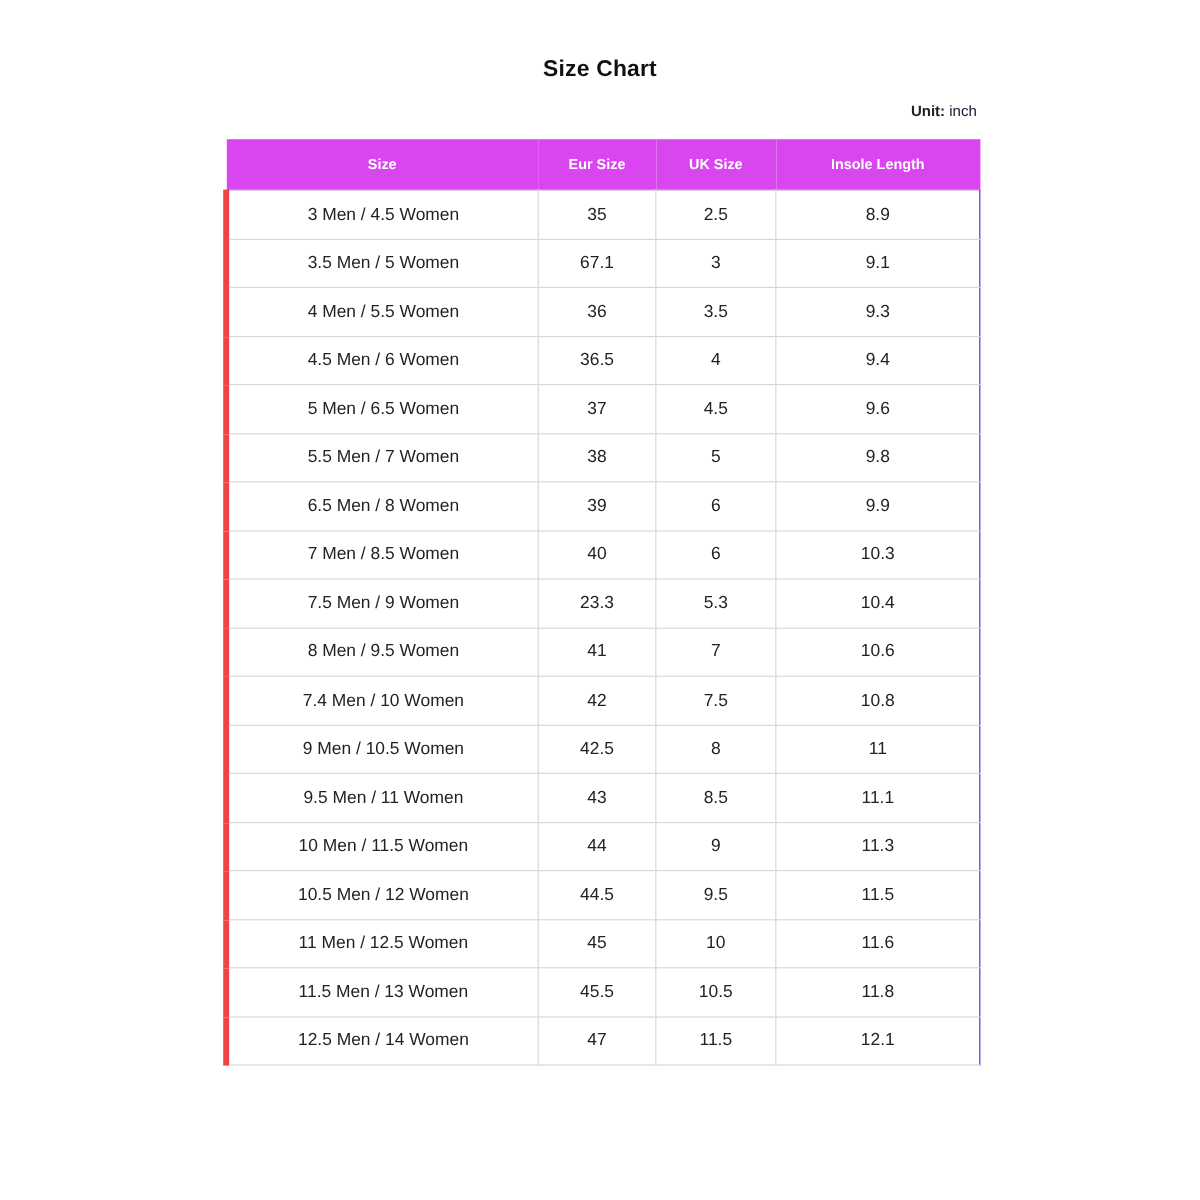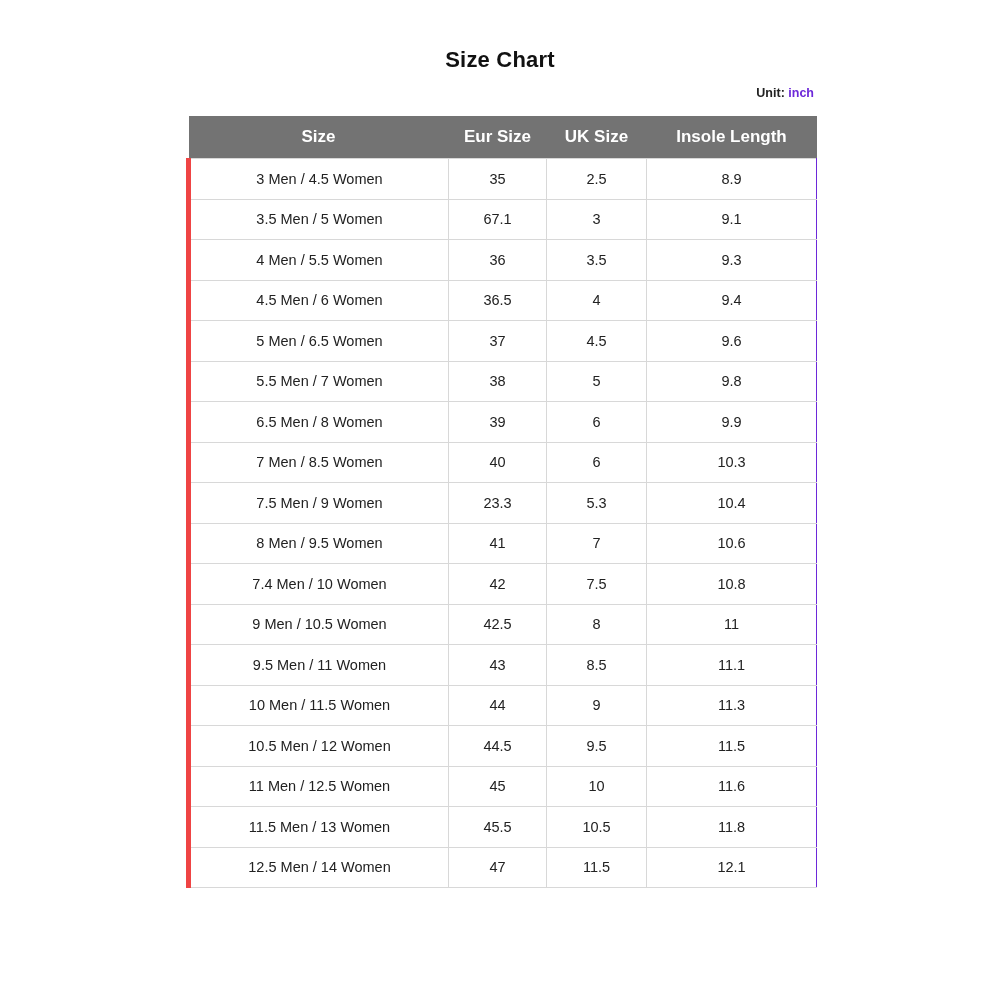--- a/index.html
+++ b/index.html
@@ -12,57 +12,57 @@
     color: #1a1a1a;
   }
   .page {
     position: relative;
     width: 1000px;
     height: 1000px;
     box-sizing: border-box;
   }
   .title {
     text-align: center;
-    font-size: 22px;
+    font-size: 19px;
     font-weight: bold;
     letter-spacing: 0.2px;
     color: #111111;
     margin: 0;
     padding-top: 47px;
   }
   .unit-line {
     position: absolute;
     right: 186px;
     top: 86px;
     font-size: 12.5px;
     color: #4a4a4a;
   }
   .unit-line .unit-label {
     font-weight: bold;
     color: #222222;
   }
   .unit-line .unit-value {
-    font-weight: bold;
-    color: #6d28d9;
+    font-weight: normal;
+    color: #0f172a;
   }
   .table-wrap {
     position: absolute;
     left: 186px;
     top: 116px;
     width: 628px;
   }
   table.size-table {
     border-collapse: collapse;
     width: 628px;
     table-layout: fixed;
   }
   table.size-table thead th {
-    background: #737373;
+    background: #d946ef;
     color: #ffffff;
-    font-size: 17px;
+    font-size: 12px;
     font-weight: bold;
     height: 42px;
     text-align: center;
     border: none;
     padding: 0;
   }
   table.size-table thead th.col-size       { width: 260px; }
   table.size-table thead th.col-eur        { width: 98px; }
   table.size-table thead th.col-uk         { width: 100px; }
   table.size-table thead th.col-insole     { width: 170px; }

